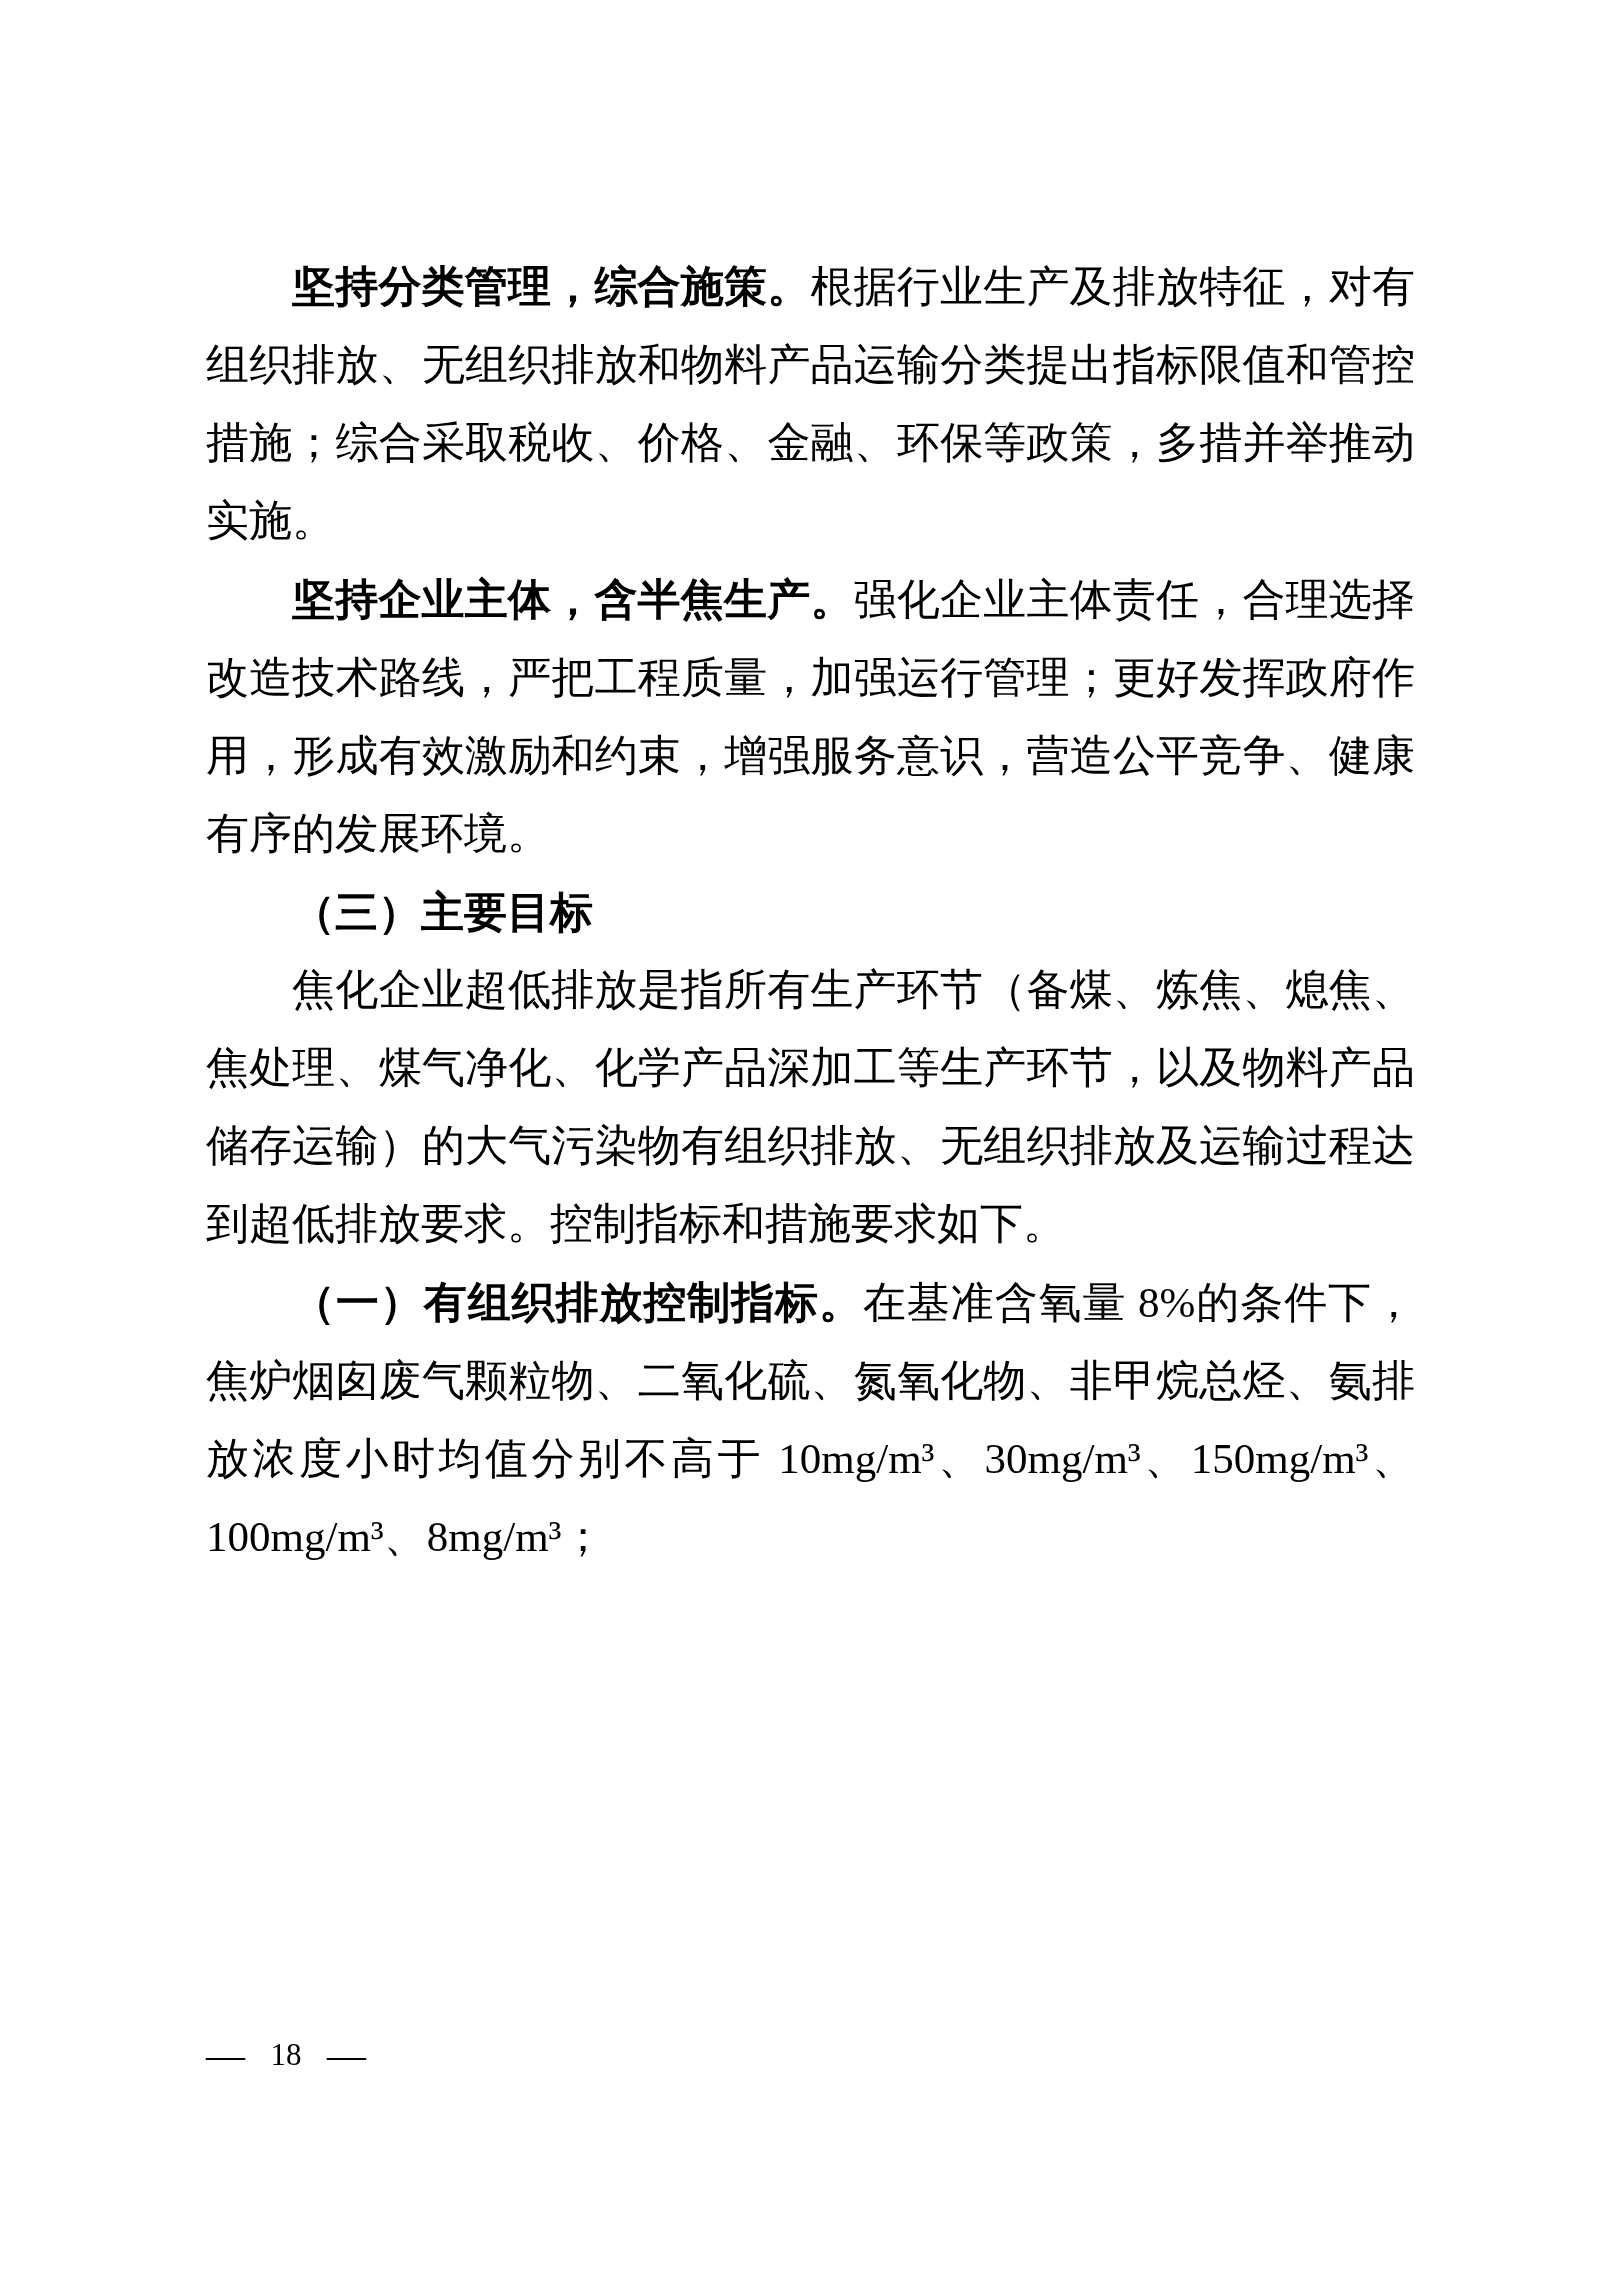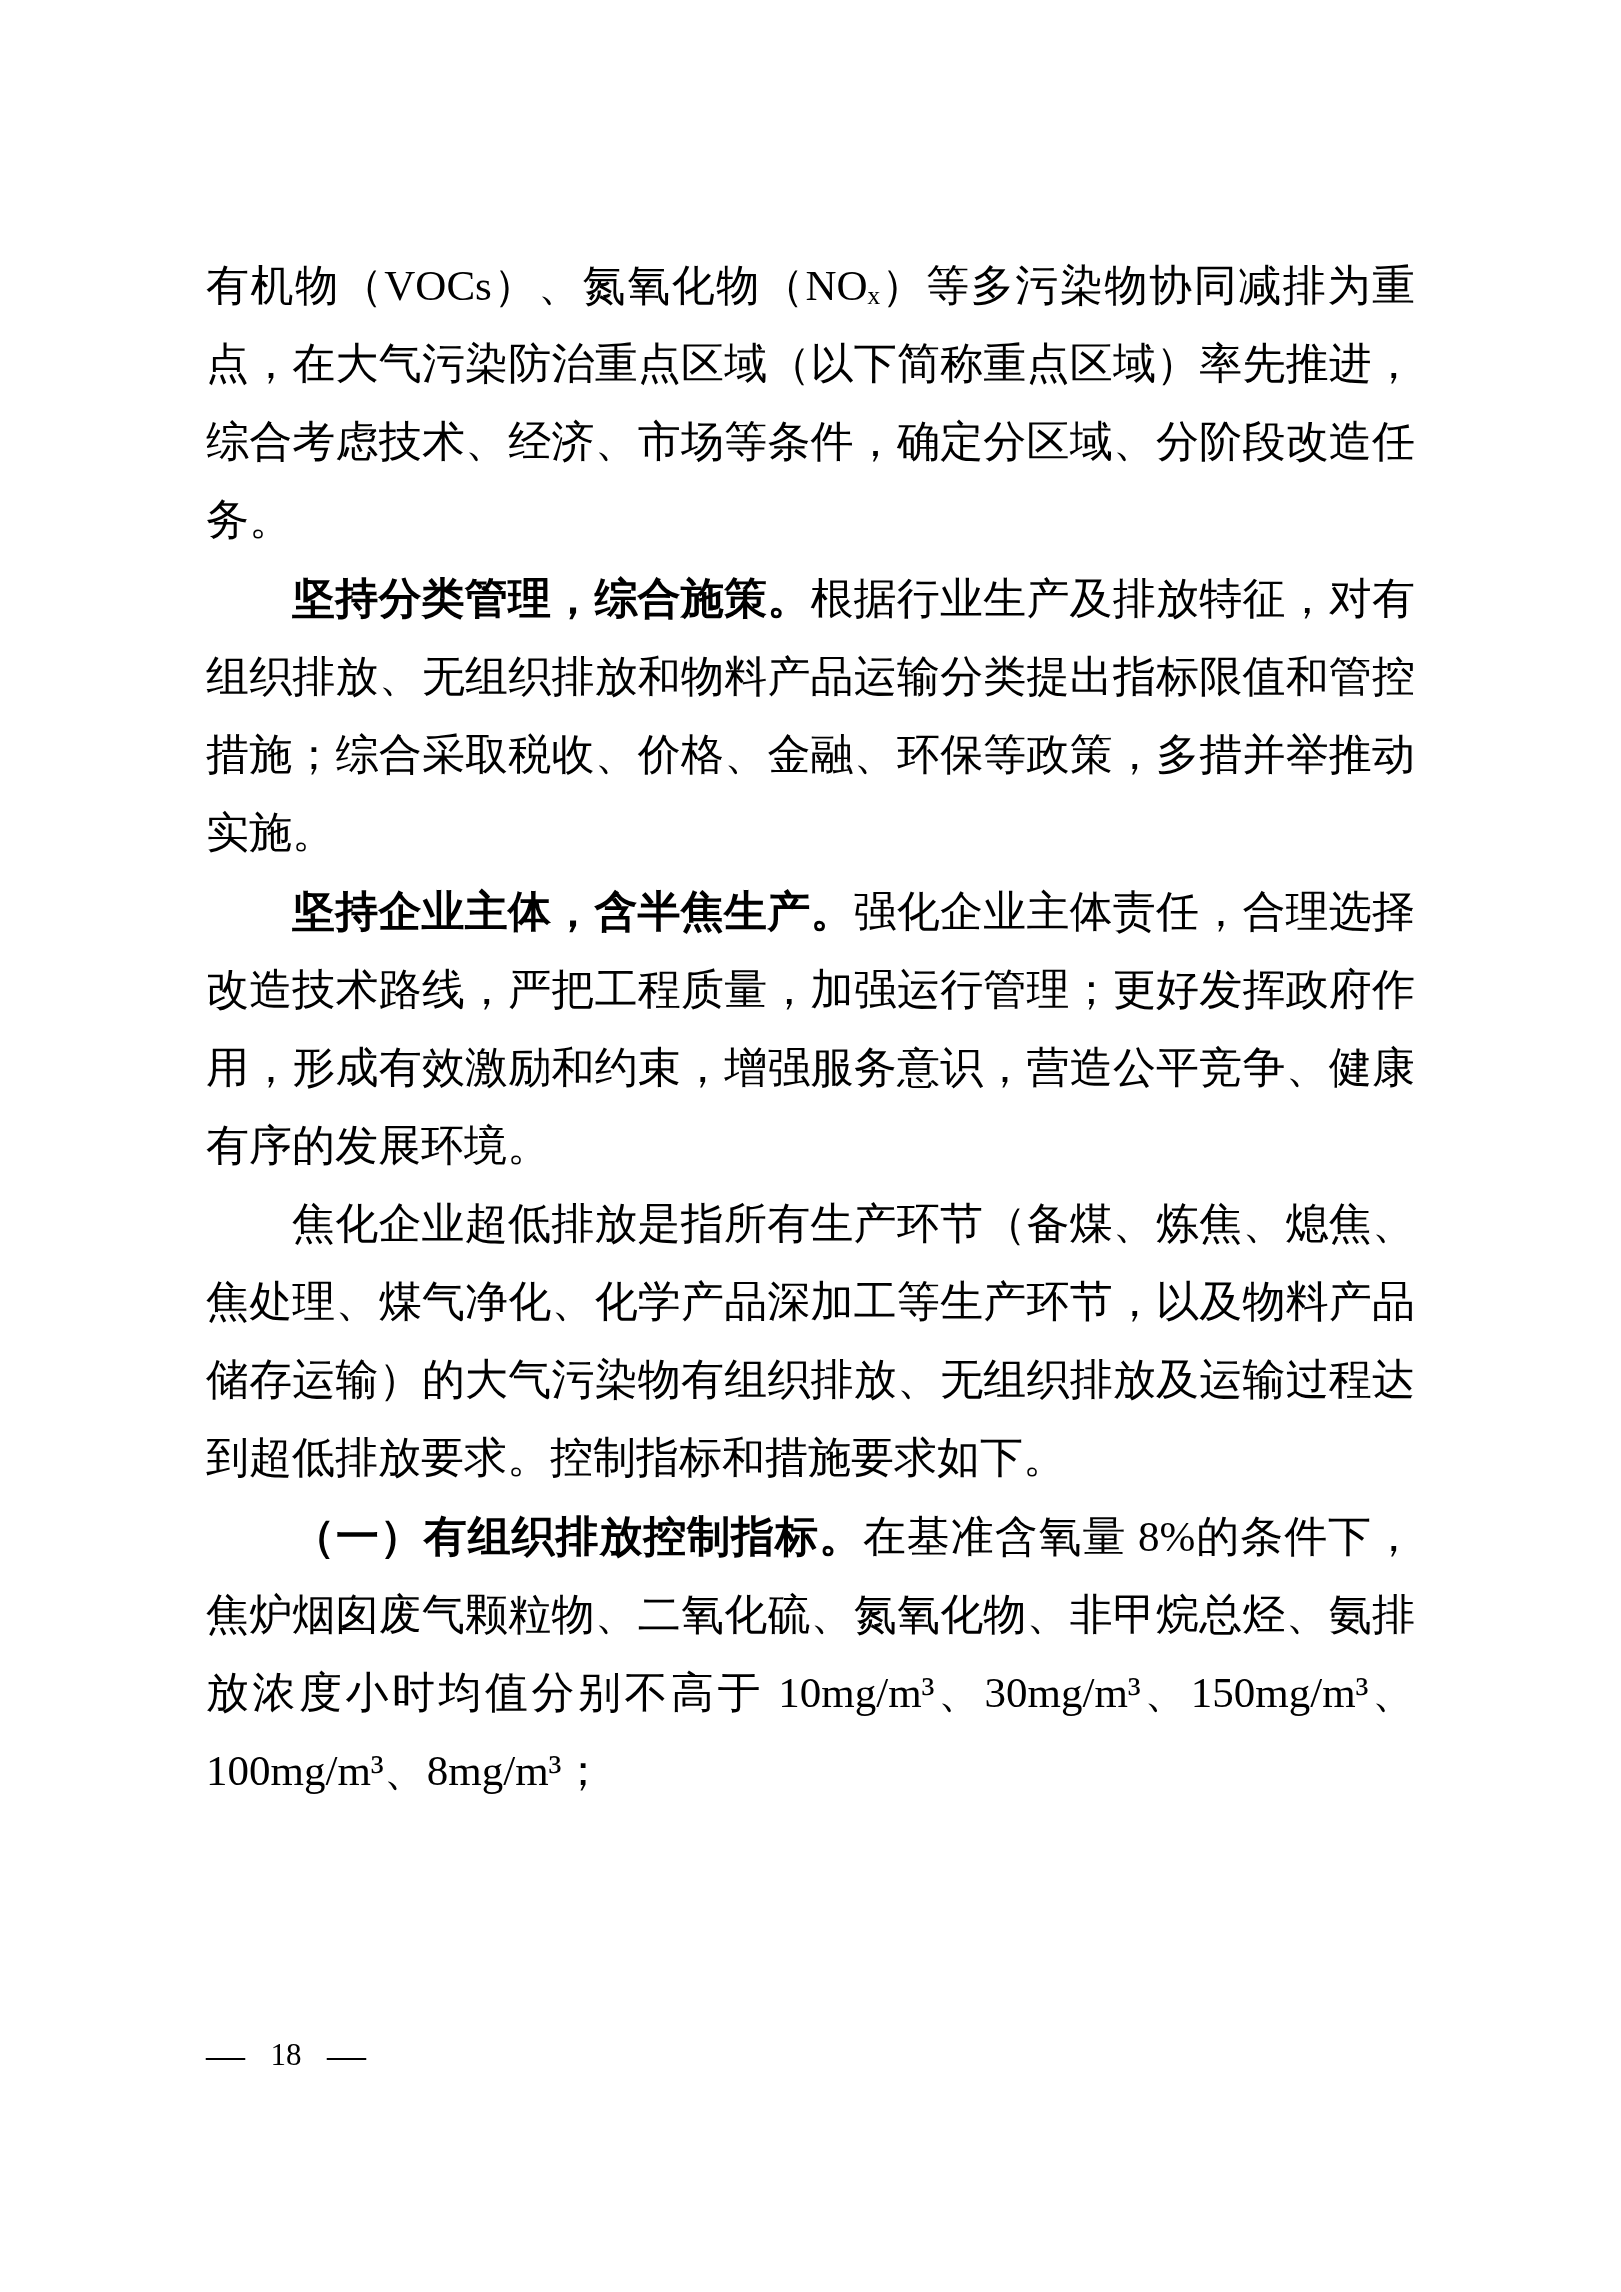--- a/index.html
+++ b/index.html
@@ -53,23 +53,23 @@
   }
   .page-footer .dash {
     font-size: 39px;
   }
 </style>
 </head>
 <body>
 
 <div class="page">
   <main class="text-area" id="doc-body">
-      <p class="para"><span>有机物（VOCs）、氮氧化物（NOₓ）等多污染物协同减排为重点，在大气污染防治重点区域（以下简称重点区域）率先推进，综合考虑技术、经济、市场等条件，确定分区域、分阶段改造任务。</span></p>
       <p class="para indent"><span class="bold">坚持分类管理，综合施策。</span><span>根据行业生产及排放特征，对有组织排放、无组织排放和物料产品运输分类提出指标限值和管控措施；综合采取税收、价格、金融、环保等政策，多措并举推动实施。</span></p>
       <p class="para indent"><span class="bold">坚持企业主体，含半焦生产。</span><span>强化企业主体责任，合理选择改造技术路线，严把工程质量，加强运行管理；更好发挥政府作用，形成有效激励和约束，增强服务意识，营造公平竞争、健康有序的发展环境。</span></p>
+      <p class="para indent heading"><span class="bold">（三）主要目标</span></p>
       <p class="para indent"><span>焦化企业超低排放是指所有生产环节（备煤、炼焦、熄焦、焦处理、煤气净化、化学产品深加工等生产环节，以及物料产品储存运输）的大气污染物有组织排放、无组织排放及运输过程达到超低排放要求。控制指标和措施要求如下。</span></p>
       <p class="para indent"><span class="bold">（一）有组织排放控制指标。</span><span>在基准含氧量 8%的条件下，焦炉烟囱废气颗粒物、二氧化硫、氮氧化物、非甲烷总烃、氨排放浓度小时均值分别不高于 10mg/m³、30mg/m³、150mg/m³、100mg/m³、8mg/m³；</span></p>
     </main>
   <footer class="page-footer">
     <span class="dash">—</span>
     <span class="pagenum">18</span>
     <span class="dash">—</span>
   </footer>
 </div>
 

